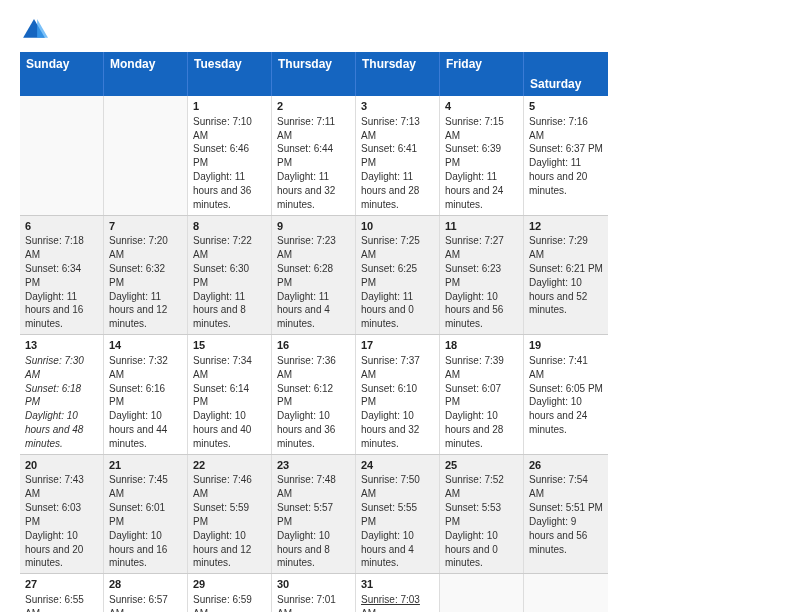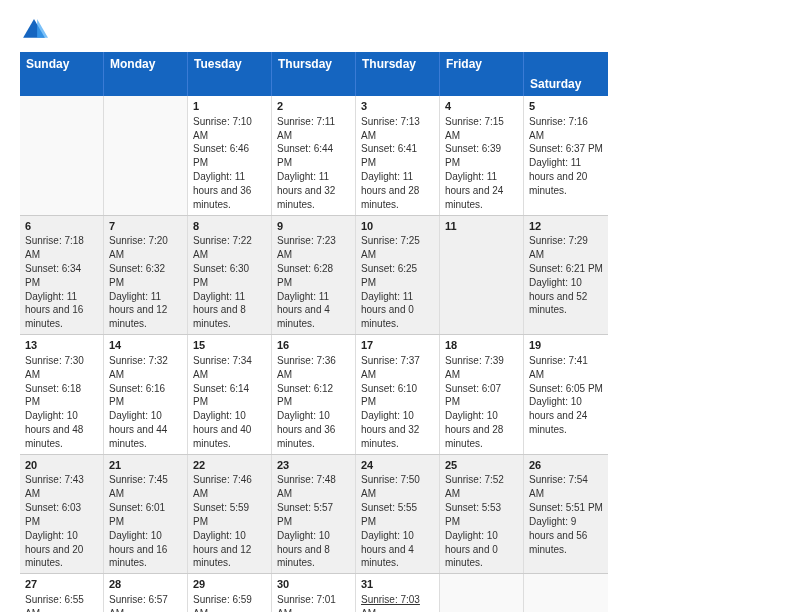--- a/index.html
+++ b/index.html
@@ -176,27 +176,29 @@
 Daylight: 11 hours and 12 minutes.</span></div>
           <div class="cal-cell shaded"><span class="day-num">8</span><span class="cell-text" style="white-space: pre-line;">Sunrise: 7:22 AM
 Sunset: 6:30 PM
 Daylight: 11 hours and 8 minutes.</span></div>
           <div class="cal-cell shaded"><span class="day-num">9</span><span class="cell-text" style="white-space: pre-line;">Sunrise: 7:23 AM
 Sunset: 6:28 PM
 Daylight: 11 hours and 4 minutes.</span></div>
           <div class="cal-cell shaded"><span class="day-num">10</span><span class="cell-text" style="white-space: pre-line;">Sunrise: 7:25 AM
 Sunset: 6:25 PM
 Daylight: 11 hours and 0 minutes.</span></div>
-          <div class="cal-cell shaded"><span class="day-num">11</span></div>
+          <div class="cal-cell shaded"><span class="day-num">11</span><span class="cell-text" style="white-space: pre-line;">Sunrise: 7:27 AM
+Sunset: 6:23 PM
+Daylight: 10 hours and 56 minutes.</span></div>
           <div class="cal-cell shaded"><span class="day-num">12</span><span class="cell-text" style="white-space: pre-line;">Sunrise: 7:29 AM
 Sunset: 6:21 PM
 Daylight: 10 hours and 52 minutes.</span></div>
         </div>
         <div class="cal-row">
-          <div class="cal-cell"><span class="day-num">13</span><span class="cell-text" style="white-space: pre-line;">Sunrise: 7:30 AM
+          <div class="cal-cell"><span class="day-num">13</span><span class="cell-text" style="white-space: pre-line; font-style: italic;">Sunrise: 7:30 AM
 Sunset: 6:18 PM
 Daylight: 10 hours and 48 minutes.</span></div>
           <div class="cal-cell"><span class="day-num">14</span><span class="cell-text" style="white-space: pre-line;">Sunrise: 7:32 AM
 Sunset: 6:16 PM
 Daylight: 10 hours and 44 minutes.</span></div>
           <div class="cal-cell"><span class="day-num">15</span><span class="cell-text" style="white-space: pre-line;">Sunrise: 7:34 AM
 Sunset: 6:14 PM
 Daylight: 10 hours and 40 minutes.</span></div>
           <div class="cal-cell"><span class="day-num">16</span><span class="cell-text" style="white-space: pre-line;">Sunrise: 7:36 AM
 Sunset: 6:12 PM

